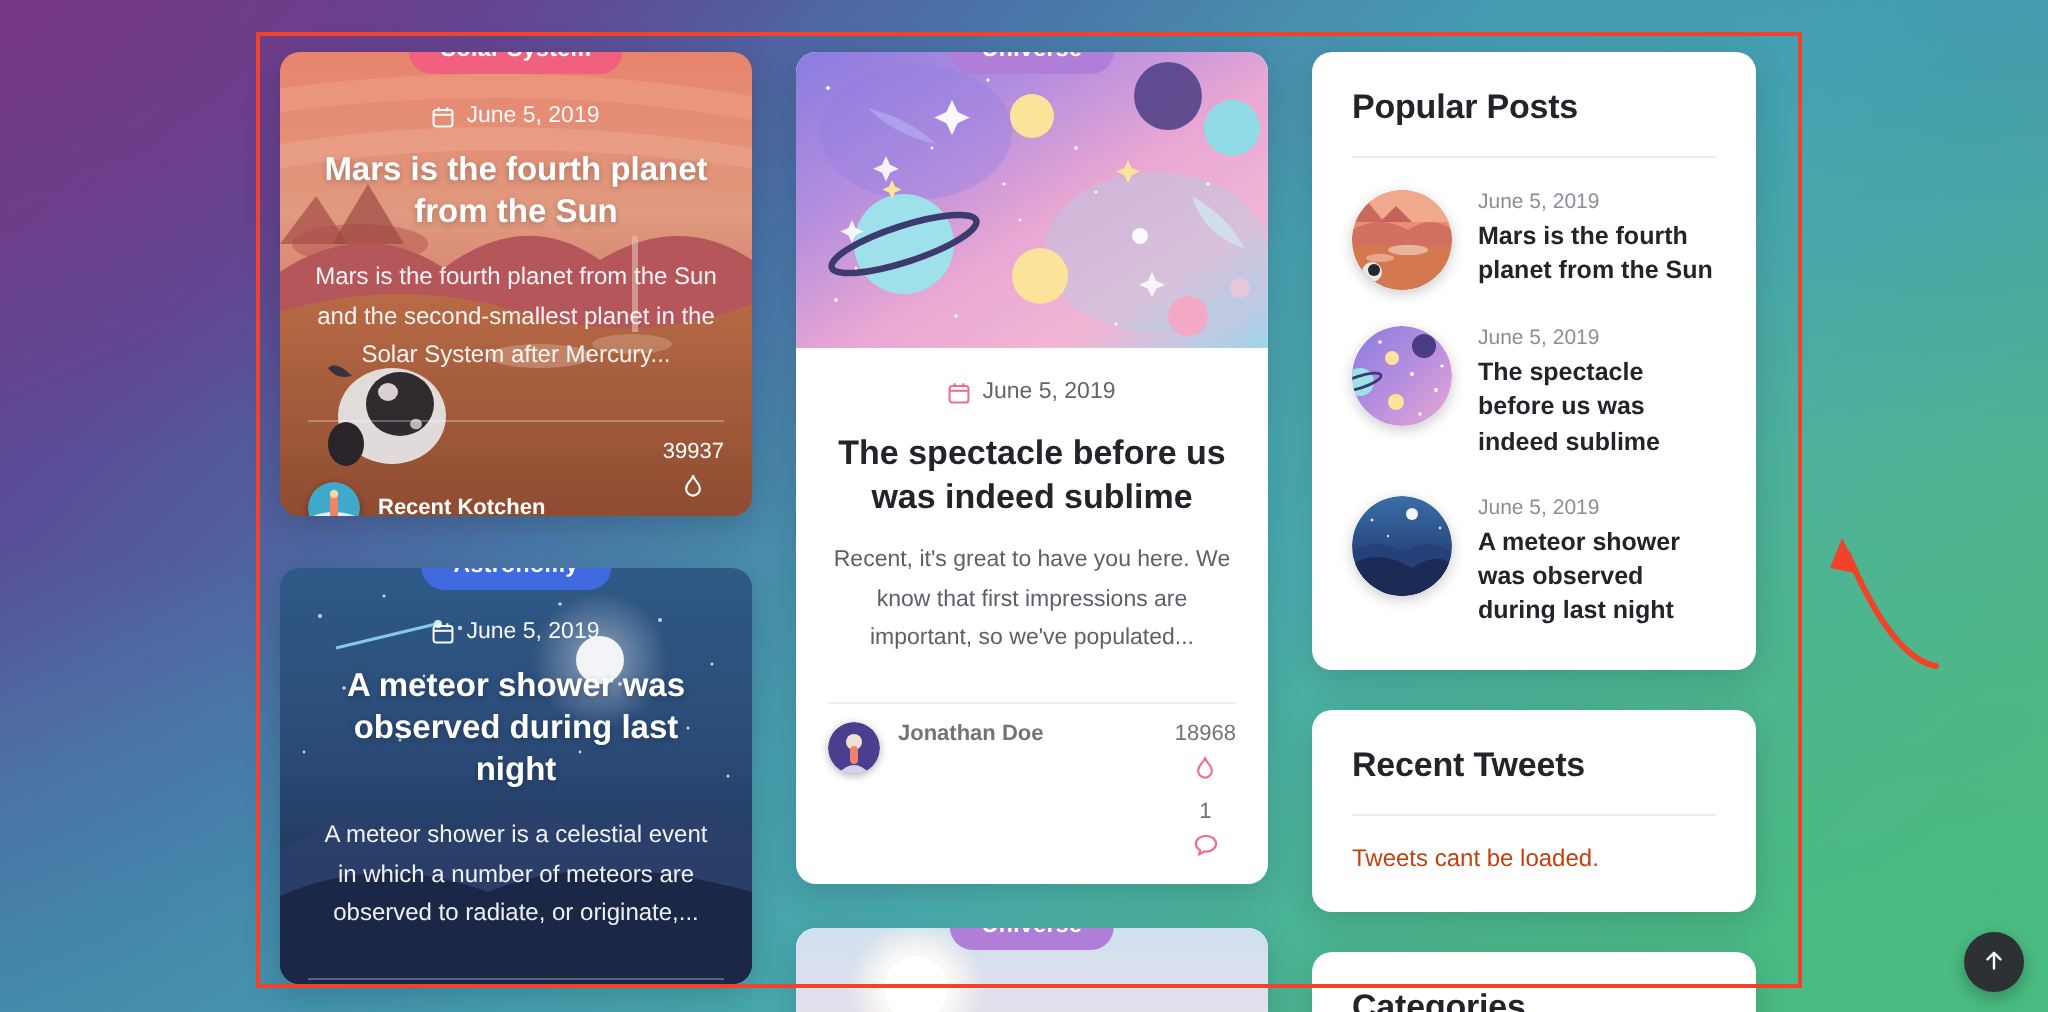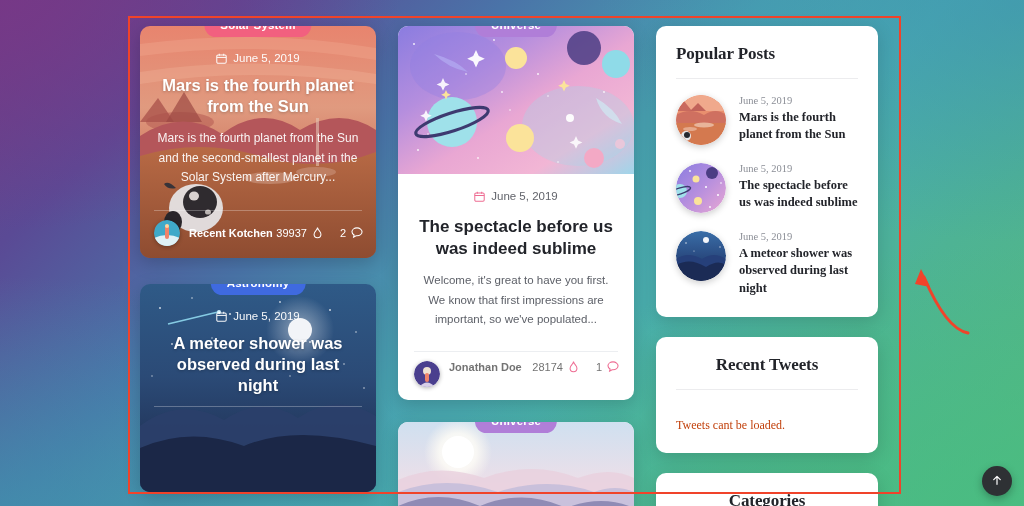--- a/index.html
+++ b/index.html
@@ -136,20 +136,21 @@
   }
   .author {
     font-size: 11px; font-weight: bold;
     margin-left: 9px;
     white-space: nowrap;
   }
   .stats {
     margin-left: auto;
     display: flex; align-items: center; gap: 5px;
     font-size: 11px;
+    flex-direction: column;
   }
   .stats .gap { width: 7px; }
   .ic { width: 11px; height: 12px; display: inline-block; }
 
   
   .white-card {
     position: relative;
     background: #fff;
     border-radius: 10px;
     overflow: hidden;
@@ -177,30 +178,29 @@
     display: flex; align-items: flex-start; color: #737373;
   }
 
   
   .widget {
     background: #fff;
     border-radius: 10px;
     padding: 18px 20px 20px;
     margin-bottom: 20px;
     box-shadow: 0 5px 18px rgba(0,0,0,.15);
-    font-family: Liberation Serif, serif;
   }
   .widget-title {
     font-size: 17px; font-weight: bold; color: #22242a;
     padding-bottom: 14px;
     border-bottom: 1px solid #ececee;
     margin-bottom: 16px;
     letter-spacing: -.1px;
   }
-  .widget-title.nobm { margin-bottom: 16px; text-align: center; }
+  .widget-title.nobm { margin-bottom: 2px; }
   .pp-item { display: flex; gap: 13px; margin-bottom: 18px; }
   .pp-item:last-child { margin-bottom: 0; }
   .pp-thumb {
     width: 50px; height: 50px; border-radius: 50%;
     flex: none; overflow: hidden;
     box-shadow: 0 2px 7px rgba(0,0,0,.2);
   }
   .pp-date { font-size: 10.5px; color: #8b8e96; margin-bottom: 3px; }
   .pp-title {
     font-size: 12.5px; font-weight: bold; color: #22242a; line-height: 1.38;
@@ -381,20 +381,21 @@
               <svg viewBox="0 0 14 14" width="11" height="11">
                   <rect x="1" y="2.5" width="12" height="10.5" rx="1.6" fill="none" stroke="#fff" stroke-width="1.3"></rect>
                   <line x1="1" y1="5.6" x2="13" y2="5.6" stroke="#fff" stroke-width="1.3"></line>
                   <line x1="4.2" y1="0.8" x2="4.2" y2="3.4" stroke="#fff" stroke-width="1.3"></line>
                   <line x1="9.8" y1="0.8" x2="9.8" y2="3.4" stroke="#fff" stroke-width="1.3"></line>
                 </svg>
             </span>
             <span>June 5, 2019</span>
           </div>
           <div class="hero-title">A meteor shower was observed during last night</div>
+          <div class="hero-excerpt">A meteor shower is a celestial event in which a number of meteors are observed to radiate, or originate,...</div>
         </div>
         <div class="hero-foot">
           
           
           
         </div>
       </div>
 
     </div>
 
@@ -461,34 +462,34 @@
               <svg viewBox="0 0 14 14" width="11" height="11">
                   <rect x="1" y="2.5" width="12" height="10.5" rx="1.6" fill="none" stroke="#ee6d93" stroke-width="1.3"></rect>
                   <line x1="1" y1="5.6" x2="13" y2="5.6" stroke="#ee6d93" stroke-width="1.3"></line>
                   <line x1="4.2" y1="0.8" x2="4.2" y2="3.4" stroke="#ee6d93" stroke-width="1.3"></line>
                   <line x1="9.8" y1="0.8" x2="9.8" y2="3.4" stroke="#ee6d93" stroke-width="1.3"></line>
                 </svg>
             </span>
             <span>June 5, 2019</span>
           </div>
           <div class="wc-title">The spectacle before us was indeed sublime</div>
-          <div class="wc-excerpt">Welcome, it's great to have you first. We know that first impressions are important, so we've populated...</div>
+          <div class="wc-excerpt">Recent, it's great to have you here. We know that first impressions are important, so we've populated...</div>
         </div>
         <div class="wc-foot">
           <span class="avatar">
             <svg viewBox="0 0 26 26" width="26" height="26">
               <circle cx="13" cy="13" r="13" fill="#4a3f8e"></circle>
               <circle cx="13" cy="10" r="4" fill="#efe2d2"></circle>
               <path d="M5 26 q8 -9 16 0Z" fill="#d8cfe8"></path>
               <rect x="11" y="12" width="4" height="9" rx="2" fill="#f0836a"></rect>
             </svg>
           </span>
           <span class="author">Jonathan Doe</span>
           <span class="stats">
-            <span>28174</span>
+            <span>18968</span>
             <span class="ic">
               <svg viewBox="0 0 12 14" width="11" height="12">
                   <path d="M6 .7C6 4 2 4.6 2 8.6a4 4 0 108 0C10 5 6.8 4.6 6 .7z" fill="none" stroke="#ee6d93" stroke-width="1.2"></path>
                 </svg>
             </span>
             <span class="gap"></span>
             <span>1</span>
             <span class="ic">
               <svg viewBox="0 0 13 12" width="12" height="11">
                   <path d="M6.5 1C3.5 1 1 2.9 1 5.3c0 1.4.9 2.7 2.3 3.5L2.8 11l2.8-1.5c.3 0 .6.1.9.1 3 0 5.5-1.9 5.5-4.3S9.5 1 6.5 1z" fill="none" stroke="#ee6d93" stroke-width="1.2"></path>

